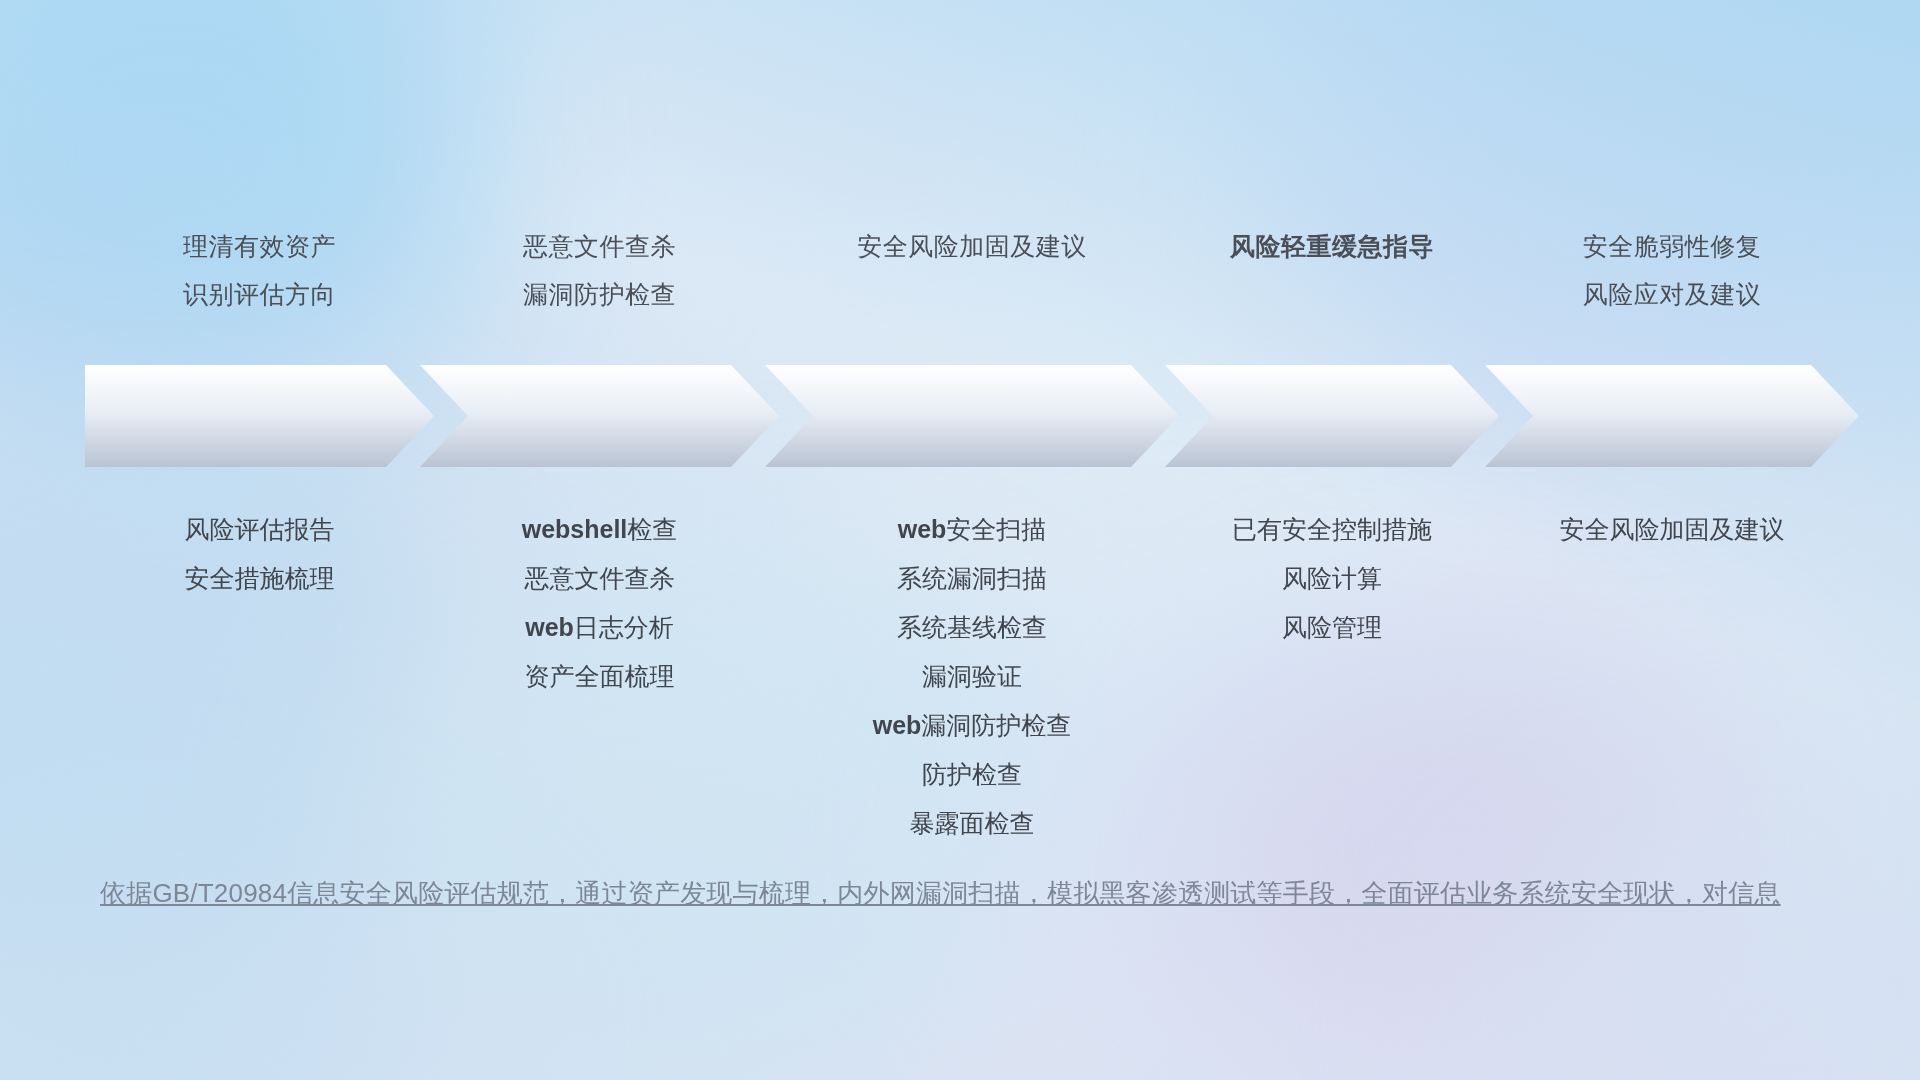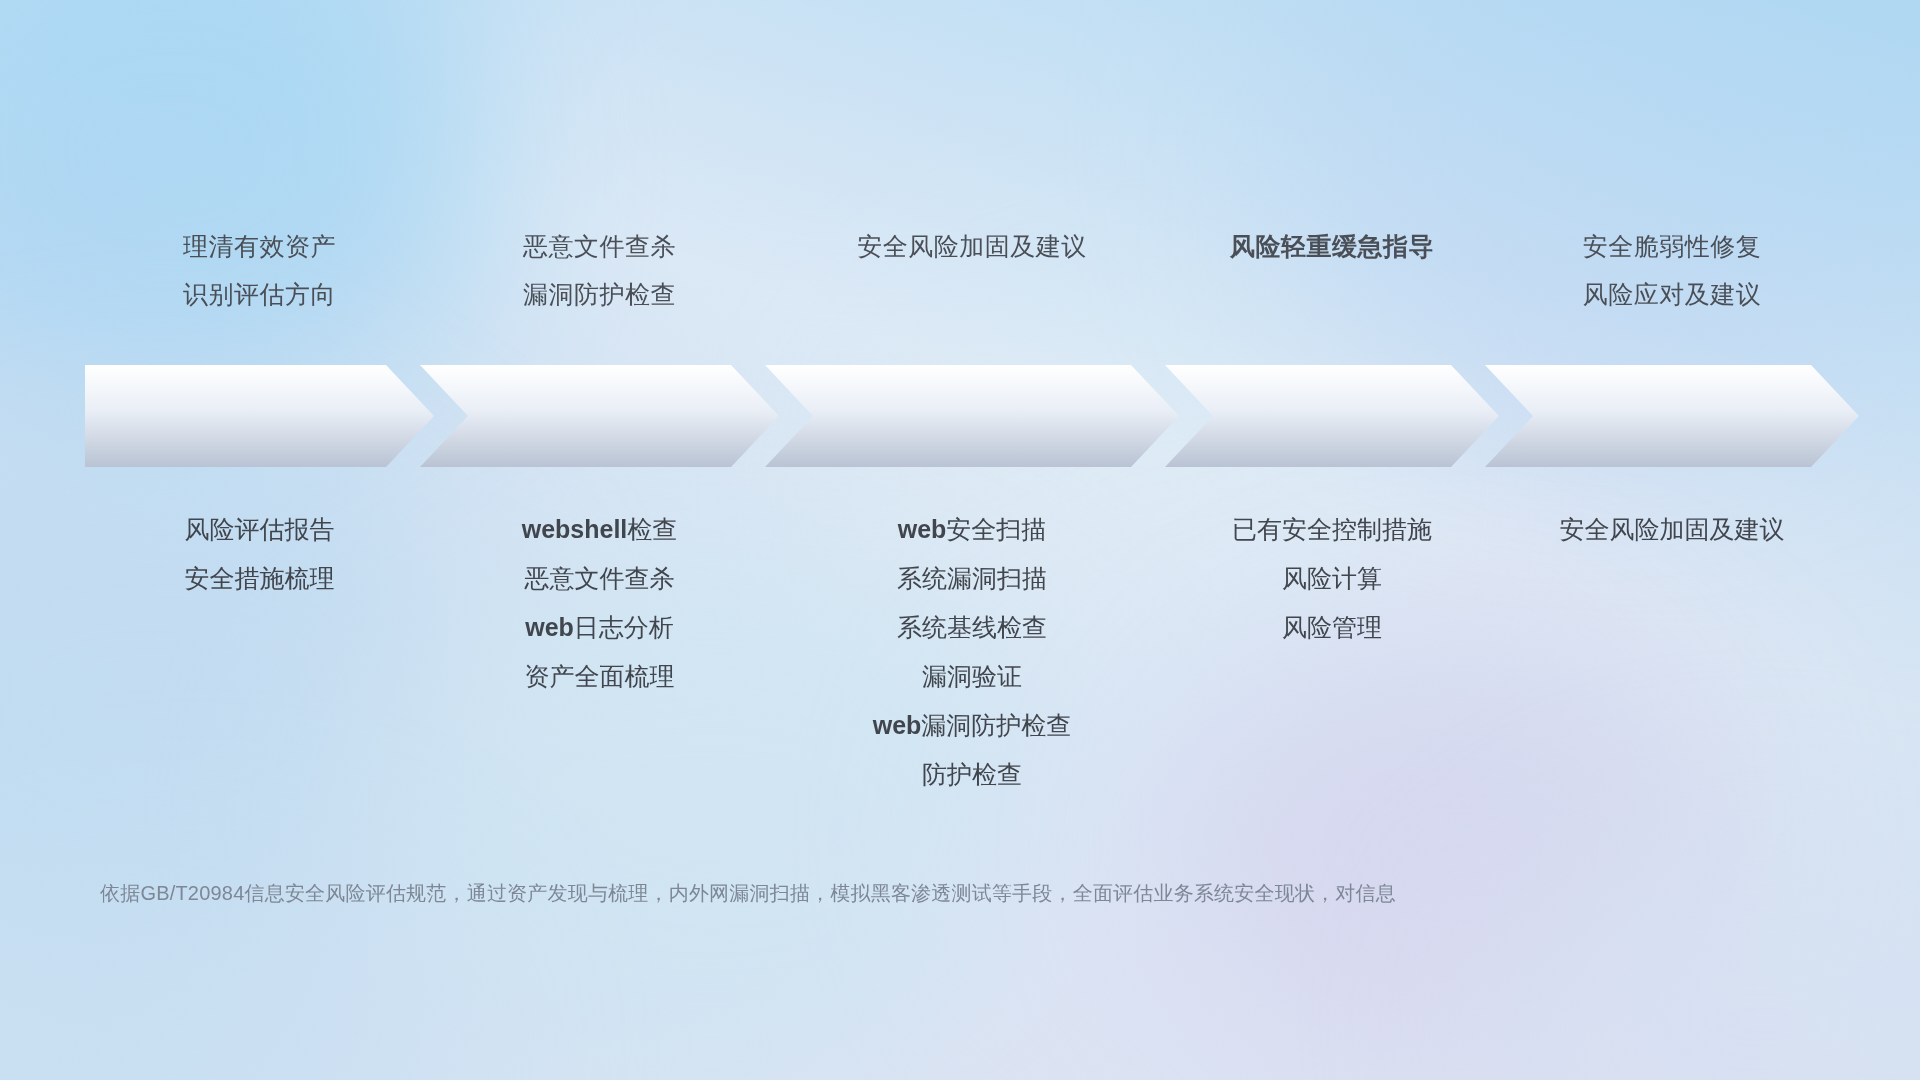--- a/index.html
+++ b/index.html
@@ -48,21 +48,21 @@
   .shade{position:absolute;inset:0;z-index:1;}
 
   
   .bot-row{position:absolute;left:0;top:505px;width:1920px;}
   .bot-col{position:absolute;text-align:center;color:#41464e;
            font-size:25px;line-height:49px;white-space:nowrap;}
   .bot-col .ltn{font-weight:bold;letter-spacing:0px;}
 
   
   #footer{position:absolute;left:100px;top:876px;width:1520px;
-          color:#7d8796;font-size:20px;line-height:34px;letter-spacing:.2px;}
+          color:#7d8796;font-size:26px;line-height:34px;letter-spacing:.2px;text-decoration:underline;}
   #footer div{white-space:nowrap;}
 </style>
 </head>
 <body>
 
 <div id="bg">
   <div id="bg-base"></div>
   <div class="blob b2"></div>
   <div class="blob b3"></div>
   <div class="blob b11"></div>
@@ -139,20 +139,21 @@
         <div><span class="ltn">web</span><span>日志分析</span></div>
         <div><span>资产全面梳理</span></div>
       </div>
       <div class="bot-col" style="left: 672px; width: 600px;">
         <div><span class="ltn">web</span><span>安全扫描</span></div>
         <div><span>系统漏洞扫描</span></div>
         <div><span>系统基线检查</span></div>
         <div><span>漏洞验证</span></div>
         <div><span class="ltn">web</span><span>漏洞防护检查</span></div>
         <div><span>防护检查</span></div>
+        <div><span>暴露面检查</span></div>
       </div>
       <div class="bot-col" style="left: 1032px; width: 600px;">
         <div><span>已有安全控制措施</span></div>
         <div><span>风险计算</span></div>
         <div><span>风险管理</span></div>
       </div>
       <div class="bot-col" style="left: 1372px; width: 600px;">
         <div><span>安全风险加固及建议</span></div>
       </div>
     </div>

